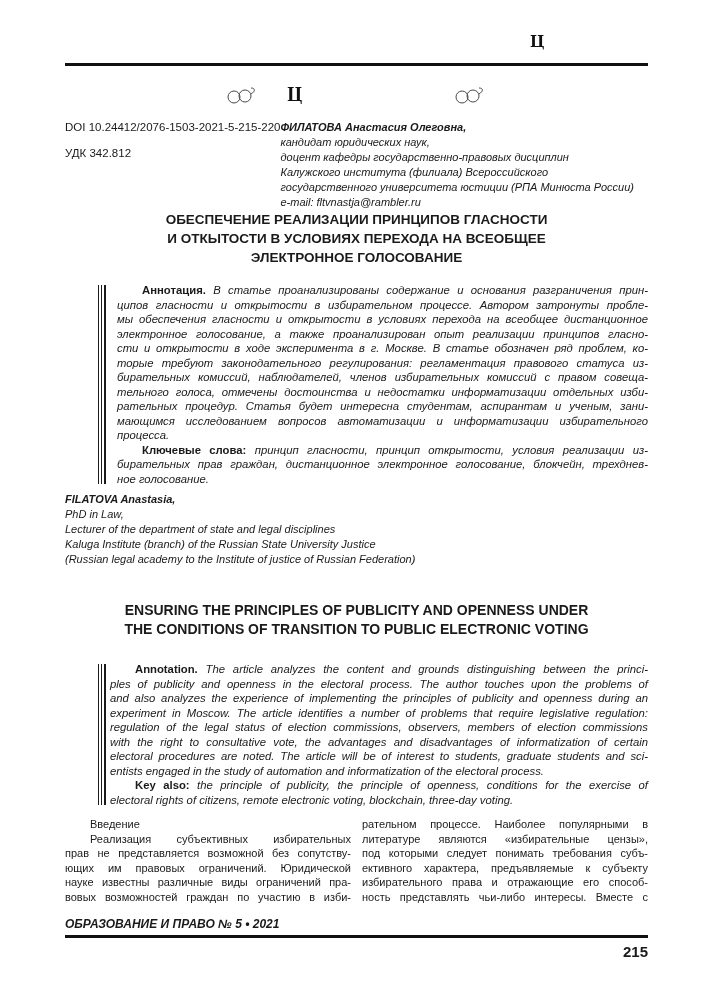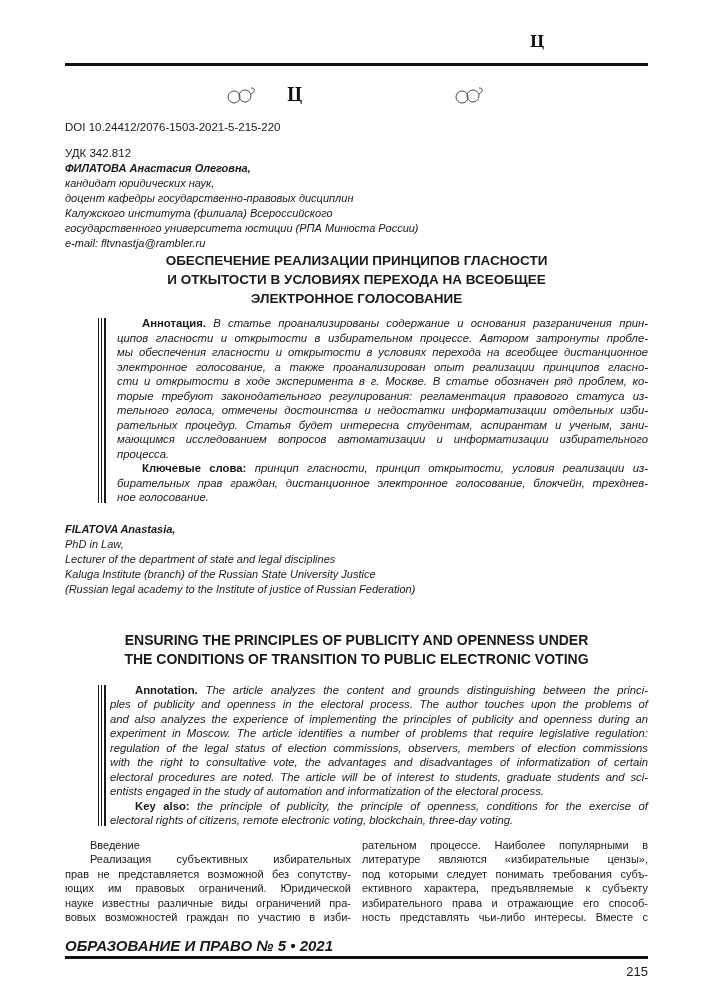--- a/index.html
+++ b/index.html
@@ -21,55 +21,55 @@
   }
   .ornament-row{position:relative;height:24px;margin-top:18px;}
   .orn-swirl{position:absolute;top:3px;}
   .orn-swirl.left{left:160px;}
   .orn-swirl.right{left:388px;}
   .orn-glyph{
     position:absolute;left:222px;top:1px;
     font-family:"DejaVu Serif",serif;font-weight:bold;font-size:16px;color:#111;
     transform:scaleY(1.1);
   }
-  .header-row{display:flex;justify-content:space-between;margin-top:12px;flex-direction:column;}
+  .header-row{display:flex;justify-content:space-between;margin-top:12px;}
   .id-block{font-size:11.5px;line-height:15px;white-space:nowrap;}
   .id-block .udk{margin-top:11px;}
   .author-block{font-size:11px;font-style:italic;line-height:15px;text-align:right;flex:1;}
   .author-block .name{font-weight:bold;}
   .right-lines .line{text-align:left;}
   h1,h2{margin:0;font-weight:bold;text-align:center;}
   .title-ru{font-size:13.5px;line-height:19px;}
   .title-en{margin-top:34px;font-size:14px;line-height:19px;}
   .center-lines .line{text-align:center;}
   .anno-block{
     position:relative;
-    margin-top:8px;
+    margin-top:16px;
     margin-left:33px;
     padding-left:19px;
     font-size:11.3px;font-style:italic;line-height:14.5px;
   }
-  .anno-block.en{margin-top:14px;padding-left:12px;}
+  .anno-block.en{margin-top:23px;padding-left:12px;}
   .anno-block::before{
     content:"";position:absolute;left:0;top:2px;bottom:2px;width:8px;
     background:linear-gradient(to right,#1a1a1a 0 1px,transparent 1px 3px,#1a1a1a 3px 4px,transparent 4px 6px,#1a1a1a 6px 8px);
   }
   .plabel{font-style:normal;font-weight:bold;}
   .line{min-height:14.5px;}
   .jlines .line{text-align:justify;text-align-last:justify;}
   .jlines .line.last{text-align:center;text-align-last:left;}
   .line.first{text-indent:25px;text-align:justify;text-align-last:justify;}
-  .author-en{margin-top:17px;}
+  .author-en{margin-top:6px;}
   .columns{display:flex;margin-top:10px;gap:11px;font-size:11px;line-height:14.5px;}
   .col{flex:1;min-width:0;}
   .intro-head{font-weight:normal;text-indent:25px;}
   .footer{margin-top:13px;}
-  .journal-line{font-size:15px;font-weight:bold;font-style:italic;line-height:15px;}
+  .journal-line{font-size:12px;font-weight:bold;font-style:italic;line-height:15px;}
   .footer .rule{margin-top:3px;}
-  .page-num{font-size:13px;font-weight:normal;text-align:right;margin-top:5px;}
+  .page-num{font-size:15px;font-weight:bold;text-align:right;margin-top:5px;}
   svg{display:block;}
 </style>
 </head>
 <body>
 
 <div class="page">
 
   <span class="corner-glyph">Ц</span>
 
   <div class="content">
@@ -127,20 +127,21 @@
         <div class="line first">
           <span class="plabel">Аннотация.</span>
           <span>В статье проанализированы содержание и основания разграничения прин-</span>
         </div>
         <div>
             <div class="line">ципов гласности и открытости в избирательном процессе. Автором затронуты пробле-</div>
             <div class="line">мы обеспечения гласности и открытости в условиях перехода на всеобщее дистанционное</div>
             <div class="line">электронное голосование, а также проанализирован опыт реализации принципов гласно-</div>
             <div class="line">сти и открытости в ходе эксперимента в г. Москве. В статье обозначен ряд проблем, ко-</div>
             <div class="line">торые требуют законодательного регулирования: регламентация правового статуса из-</div>
+            <div class="line">бирательных комиссий, наблюдателей, членов избирательных комиссий с правом совеща-</div>
             <div class="line">тельного голоса, отмечены достоинства и недостатки информатизации отдельных изби-</div>
             <div class="line">рательных процедур. Статья будет интересна студентам, аспирантам и ученым, зани-</div>
             <div class="line">мающимся исследованием вопросов автоматизации и информатизации избирательного</div>
             <div class="line last">процесса.</div>
           </div>
       </div>
       <div class="para jlines">
         <div class="line first">
           <span class="plabel">Ключевые слова:</span>
           <span>принцип гласности, принцип открытости, условия реализации из-</span>

